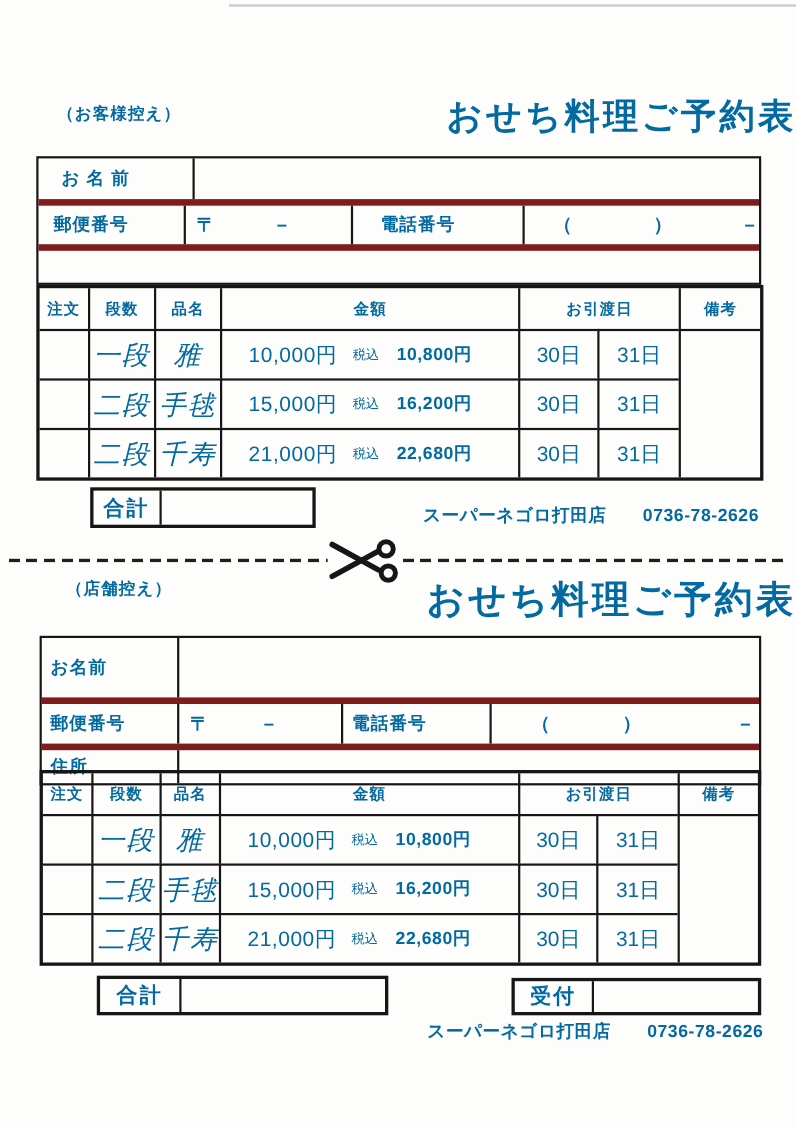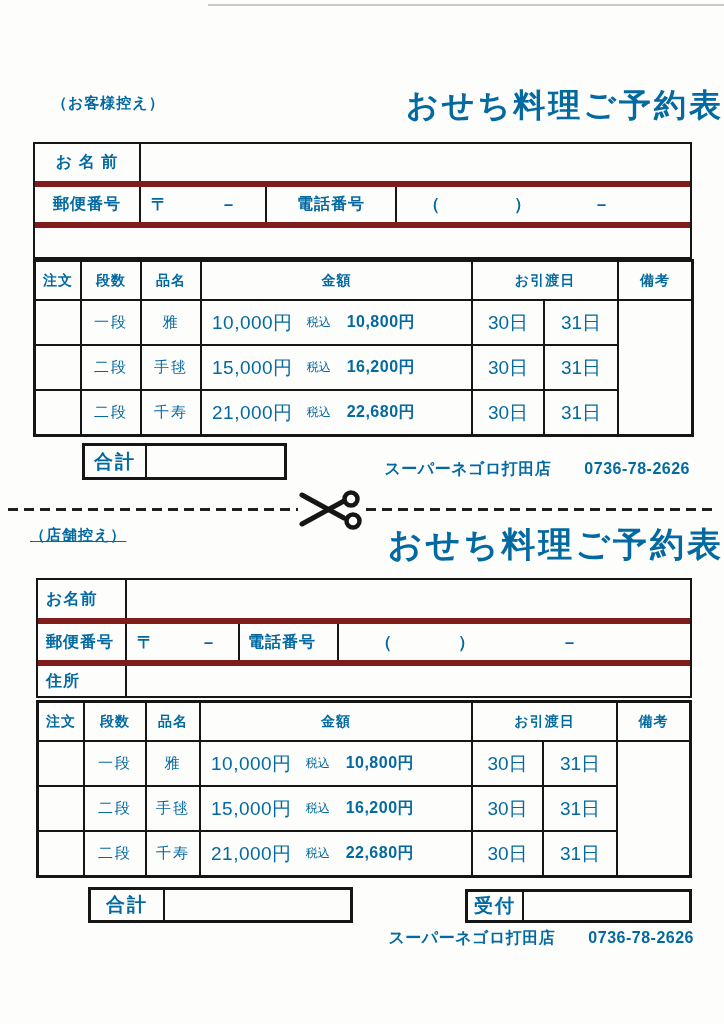--- a/index.html
+++ b/index.html
@@ -9,38 +9,38 @@
 
   
   .scan-line{left:208px;top:4px;width:516px;height:2px;background:#c9c9c9;}
 
   
   .copy-label{font-size:15px;font-weight:bold;letter-spacing:1px;}
   .form-title{left:13px;right:0;text-align:right;font-size:32px;font-weight:bold;letter-spacing:3px;}
 
   
   .info-table{border:2px solid #161616;}
-  .info-row{display:flex;box-sizing:border-box;}
+  .info-row{display:flex;box-sizing:border-box;gap:36px;}
   .info-row + .info-row{border-top:6px solid #7f1d1d;}
   .info-cell{box-sizing:border-box;display:flex;align-items:center;}
   .info-cell + .info-cell{border-left:2px solid #161616;}
   .lbl{justify-content:center;font-size:16px;font-weight:bold;letter-spacing:1px;}
   .fill{flex:1;}
   .postal-val,.phone-val{font-size:17px;font-weight:bold;}
   .pm{margin-left:10px;} .pd1{margin-left:52px;}
   .po{margin-left:26px;} .pc{margin-left:74px;} .pd2{margin-left:62px;}
 
   
   .order-table{display:grid;border:3px solid #161616;box-sizing:content-box;}
   .ot-cell{box-sizing:border-box;display:flex;align-items:center;justify-content:center;}
   .bl{border-left:2px solid #161616;}
   .bt{border-top:2px solid #161616;}
   .oh{font-size:14px;font-weight:bold;letter-spacing:1px;}
-  .oval{font-size:15px;letter-spacing:2px;}
-  .price-cell{justify-content:flex-start;padding-left:10px;gap:0;}
+  .oval{font-size:24px;letter-spacing:2px;font-style:italic;}
+  .price-cell{justify-content:flex-start;padding-left:24px;gap:0;}
   .price{font-size:19px;letter-spacing:0.5px;}
   .taxl{font-size:12px;font-weight:normal;margin-left:14px;}
   .taxp{font-size:16px;font-weight:bold;margin-left:16px;letter-spacing:0.5px;text-align:right;}
   .day{font-size:19px;}
 
   
   .sum-box{border:3px solid #161616;display:flex;box-sizing:border-box;}
   .sum-lbl{display:flex;align-items:center;justify-content:center;font-size:19px;font-weight:bold;letter-spacing:2px;border-right:2px solid #161616;box-sizing:border-box;}
   .sum-val{flex:1;}
   .store-line{font-size:16px;font-weight:bold;letter-spacing:0.5px;text-align:right;}
@@ -134,25 +134,25 @@
   <div class="abs dash" style="left:366px;top:508px;width:352px;"></div>
   <div class="abs" style="left:298px;top:490px;width:68px;height:40px;background:#fdfdfb;">
     <svg width="68" height="40" viewBox="0 0 68 40">
       <line x1="4" y1="5" x2="46" y2="28" stroke="#161616" stroke-width="5" stroke-linecap="round"></line>
       <line x1="4" y1="34" x2="46" y2="11" stroke="#161616" stroke-width="5" stroke-linecap="round"></line>
       <circle cx="53" cy="9" r="6.5" fill="none" stroke="#161616" stroke-width="4.5"></circle>
       <circle cx="55" cy="31" r="6.5" fill="none" stroke="#161616" stroke-width="4.5"></circle>
     </svg>
   </div>
 
-  <div class="abs copy-label" style="left:30px;top:526px;text-decoration:underline;">（店舗控え）</div>
+  <div class="abs copy-label" style="left:60px;top:526px;">（店舗控え）</div>
   <div class="abs form-title" style="top:522px;font-size:34px;">おせち料理ご予約表</div>
 
   <div class="abs info-table" style="left:36px;top:578px;width:652px;">
-    <div class="info-row" style="height:38px;">
+    <div class="info-row" style="height:54px;">
       <div class="info-cell lbl" style="width:87px;justify-content:flex-start;padding-left:8px;">お名前</div>
       <div class="info-cell fill"></div>
     </div>
     <div class="info-row" style="height:42px;">
       <div class="info-cell lbl" style="width:87px;justify-content:flex-start;padding-left:8px;">郵便番号</div>
       <div class="info-cell postal-val" style="width:113px;">
         <span class="pm">〒</span>
         <span style="margin-left:46px;">－</span>
       </div>
       <div class="info-cell lbl" style="width:99px;justify-content:flex-start;padding-left:8px;">電話番号</div>
@@ -209,18 +209,18 @@
     </div>
     <div class="ot-cell day bl bt">30日</div>
     <div class="ot-cell day bl bt">31日</div>
   </div>
 
   <div class="abs sum-box" style="left:88px;top:887px;width:265px;height:36px;">
     <div class="sum-lbl" style="width:74px;">合計</div>
     <div class="sum-val"></div>
   </div>
   <div class="abs sum-box" style="left:465px;top:889px;width:227px;height:34px;">
-    <div class="sum-lbl" style="width:56px;">受付</div>
+    <div class="sum-lbl" style="width:72px;">受付</div>
     <div class="sum-val"></div>
   </div>
   <div class="abs store-line" style="right:30px;top:928px;width:330px;">スーパーネゴロ打田店　　0736-78-2626</div>
 
 </div>
 
 </body></html>

